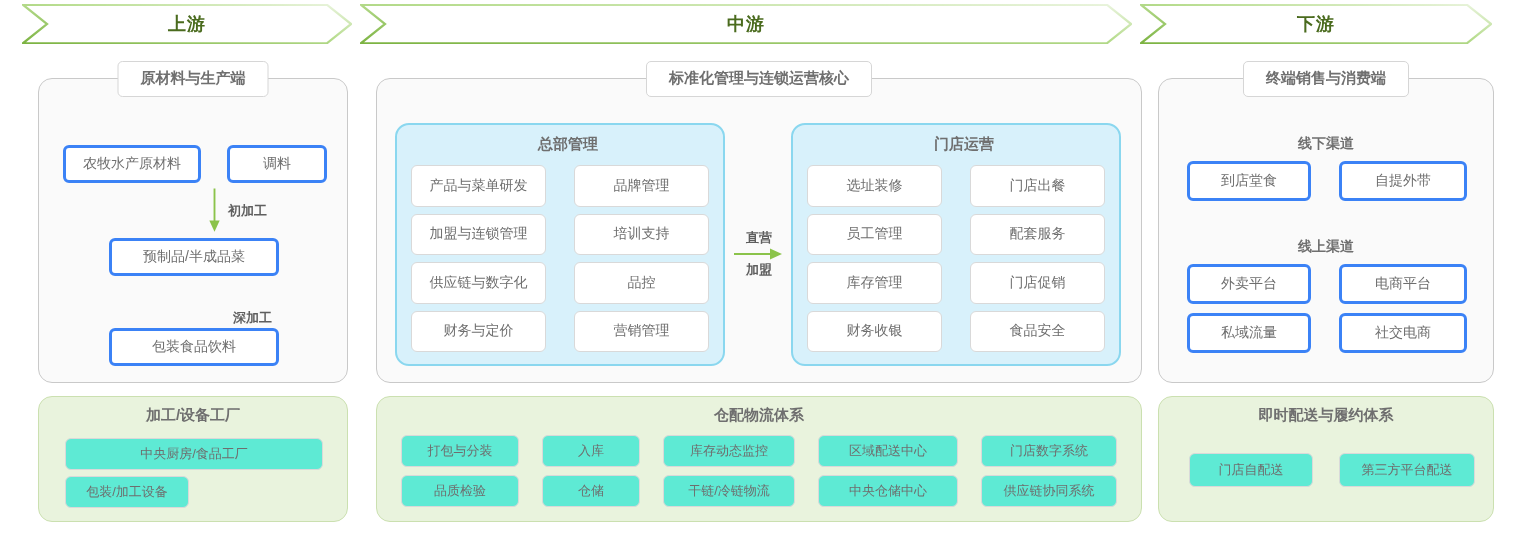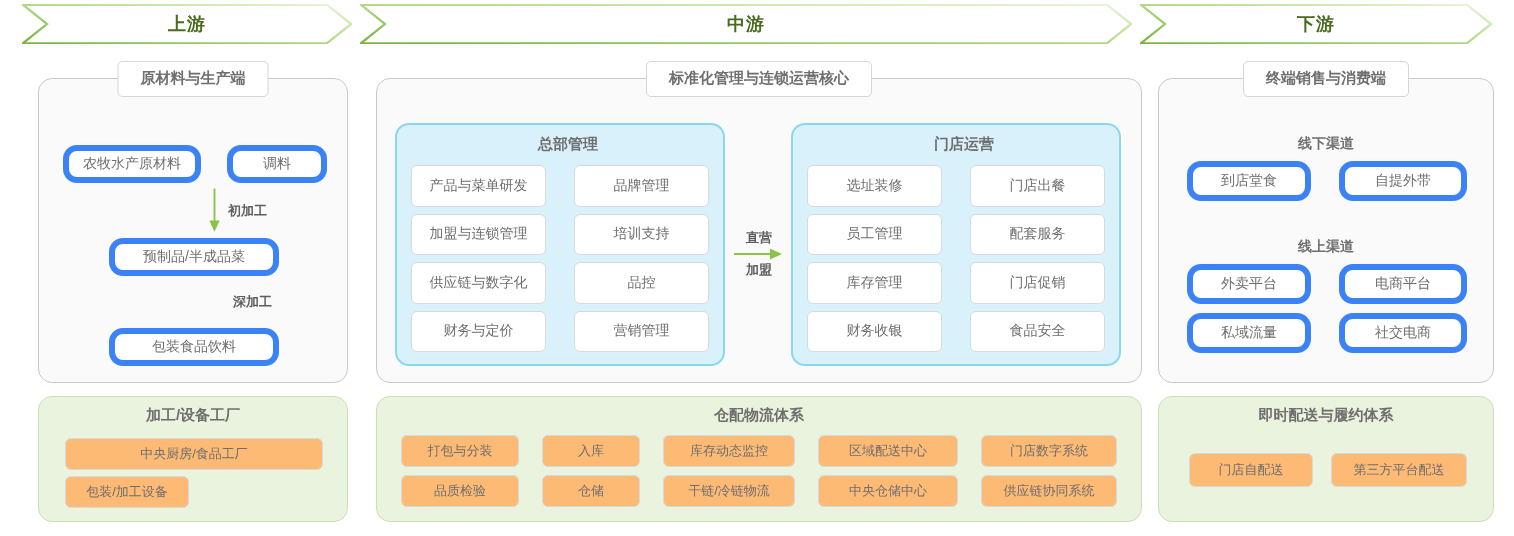--- a/index.html
+++ b/index.html
@@ -77,22 +77,22 @@
   }
 
   
   #panel-upstream { left: 38px; top: 78px; width: 310px; height: 305px; }
   #panel-midstream { left: 376px; top: 78px; width: 766px; height: 305px; }
   #panel-downstream { left: 1158px; top: 78px; width: 336px; height: 305px; }
 
   
   .gbox {
     background: #ffffff;
-    border: 6px solid #3b82f6;
-    border-radius: 14px;
+    border: 3px solid #3b82f6;
+    border-radius: 6px;
     display: flex;
     align-items: center;
     justify-content: center;
     font-size: 14px;
     color: #6e6e6e;
     box-sizing: border-box;
     white-space: nowrap;
   }
   .wbox {
     background: #ffffff;
@@ -121,21 +121,21 @@
   }
   .arrow-v svg { display:block; }
   .arrow-v-label {
     font-size: 13px;
     font-weight: bold;
     color: #5e5e5e;
     margin-left: 6px;
     white-space: nowrap;
   }
   #up-arrow1 { left: 168px; top: 108px; height: 48px; }
-  #up-arrow2 { left: 168px; top: 199px; height: 48px; gap: 20px; }
+  #up-arrow2 { left: 168px; top: 215px; height: 48px; gap: 20px; }
 
   
   .blue-panel {
     position: absolute;
     background: #d8f1fb;
     border: 2px solid #8ad7ef;
     border-radius: 14px;
     box-sizing: border-box;
   }
   #blue-hq    { left: 18px;  top: 44px; width: 330px; height: 243px; }
@@ -218,21 +218,21 @@
     text-align: center;
     font-size: 15px;
     font-weight: bold;
     color: #6f6f6f;
   }
   #gp-factory  { left: 38px;   top: 396px; width: 310px; height: 126px; }
   #gp-logi     { left: 376px;  top: 396px; width: 766px; height: 126px; }
   #gp-deliver  { left: 1158px; top: 396px; width: 336px; height: 126px; }
 
   .gp-inner-box {
-    background: #fdba74;
+    background: #5eead4;
     border: 1px solid #d9d9d9;
     border-radius: 6px;
     display: flex;
     align-items: center;
     justify-content: center;
     font-size: 13px;
     color: #6e6e6e;
     box-sizing: border-box;
     white-space: nowrap;
     position: absolute;
@@ -253,21 +253,21 @@
     display: grid;
     grid-template-columns: 118px 98px 132px 140px 136px;
     grid-auto-rows: 1fr;
     gap: 8px 0;
     justify-content: space-between;
   }
   #logi-grid .gp-inner-box { position: relative; width: 100%; height: 100%; left:auto; top:auto; }
 
   
   #dl-self  { left: 30px;  top: 56px; width: 124px; height: 34px; }
-  #dl-third { left: 172px; top: 56px; width: 136px; height: 34px; }
+  #dl-third { left: 180px; top: 56px; width: 136px; height: 34px; }
 
 </style>
 </head>
 <body>
 
 <div class="banner-row">
 
   <div class="chevron" id="chev-up">
     <svg viewBox="0 0 330 48" preserveAspectRatio="none">
       <defs>

